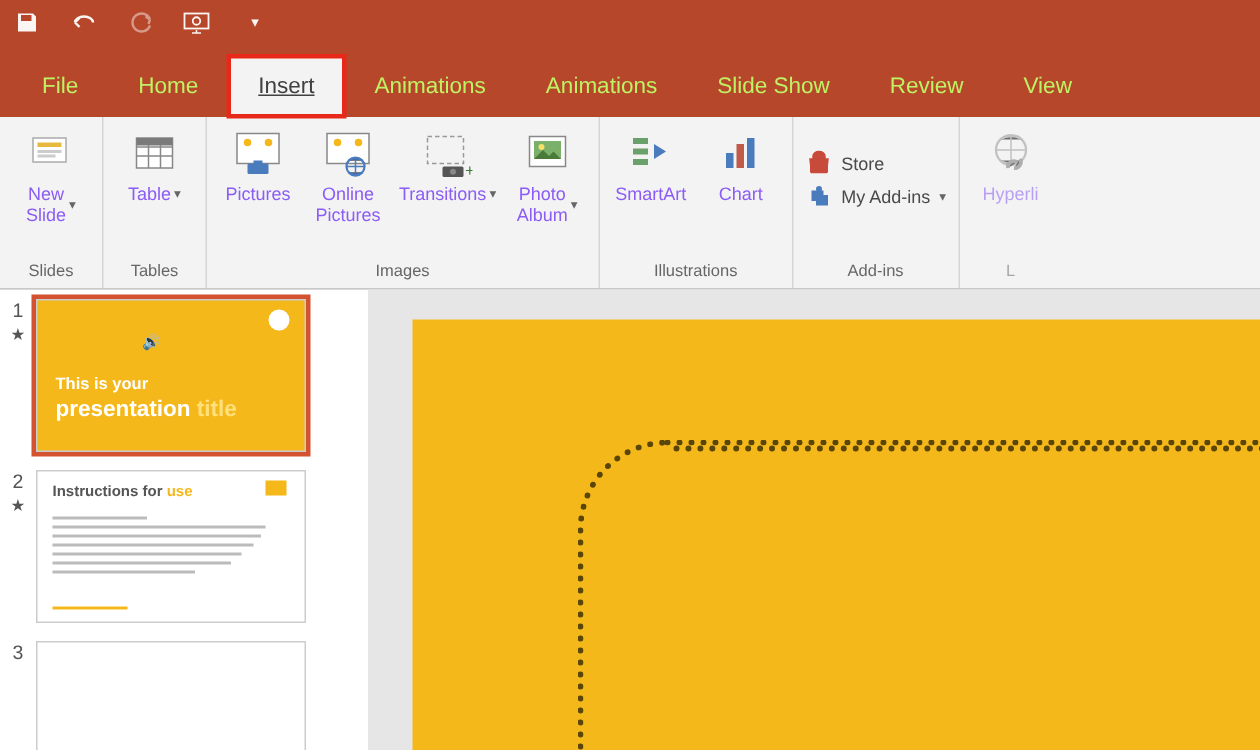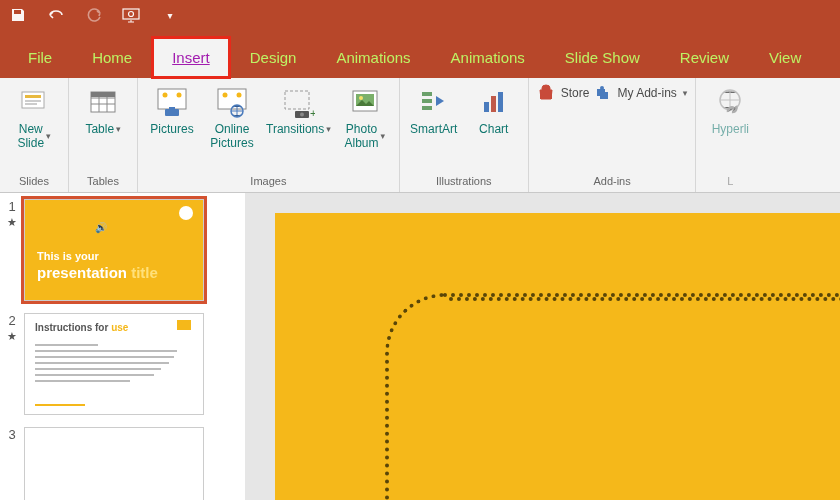--- a/index.html
+++ b/index.html
@@ -6,31 +6,31 @@
 body { width: 840px; height: 500px; overflow: hidden; background: #e6e6e6; }
 
 .titlebar { height: 30px; background: #b7472a; display: flex; align-items: center; padding: 0 8px; color: #fff; }
 .qat { display: flex; gap: 18px; align-items: center; }
 .qat-icon { width: 20px; height: 20px; display: flex; align-items: center; justify-content: center; opacity: .95; cursor: pointer; }
 .qat-icon.dim { opacity: .45; }
 .title-text { margin-left: auto; font-size: 13px; }
 
 .tabbar { height: 48px; background: #b7472a; display: flex; align-items: flex-end; padding: 0 8px; }
 .tab { padding: 12px 20px; color: #bef264; font-size: 15px; cursor: pointer; position: relative; }
-.tab.active { background: #f3f3f3; color: #a21caf; text-decoration: underline; }
+.tab.active { background: #f3f3f3; color: #404040; text-decoration: underline; }
 .tab.highlighted { outline: 3px solid #e8291a; outline-offset: -2px; }
 
 .ribbon { height: 115px; background: #f3f3f3; border-bottom: 1px solid #c8c8c8; display: flex; }
 .group { display: flex; flex-direction: column; align-items: center; justify-content: space-between; padding: 6px 8px 2px; border-right: 1px solid #d6d6d6; }
 .group-items { display: flex; gap: 8px; align-items: flex-start; }
-.group-items.col { flex-direction: row; gap: 4px; align-items: flex-start; }
+.group-items.col { flex-direction: column; gap: 4px; align-items: flex-start; }
 .group-label { font-size: 11px; color: #666; padding: 3px 0; }
 .btn { display: flex; flex-direction: column; align-items: center; justify-content: flex-start; gap: 2px; min-width: 52px; cursor: pointer; }
 .btn .icon-box { width: 36px; height: 36px; display: flex; align-items: center; justify-content: center; }
-.btn-label { font-size: 12px; color: #0f766e; text-align: center; line-height: 14px; display: flex; align-items: center; gap: 2px; }
+.btn-label { font-size: 12px; color: #8b5cf6; text-align: center; line-height: 14px; display: flex; align-items: center; gap: 2px; }
 .drop::after { content: "▾"; font-size: 9px; color: #666; }
 .link-row { display: flex; align-items: center; gap: 6px; cursor: pointer; font-size: 12px; color: #4a4a4a; }
 .link-row .mini-icon { width: 18px; height: 18px; display:flex; align-items:center; justify-content:center; }
 
 .workspace { display: flex; height: calc(500px - 30px - 48px - 115px); }
 .thumb-pane { width: 245px; background: #fff; overflow-y: scroll; padding: 6px 4px; }
 .thumb-row { display: flex; align-items: flex-start; gap: 4px; margin-bottom: 12px; }
 .thumb-num { font-size: 13px; color: #555; width: 16px; display:flex; flex-direction:column; align-items:center; gap:2px; }
 .thumb-star { font-size: 11px; color: #555; }
 .thumb { width: 180px; height: 102px; border: 1px solid #ccc; position: relative; overflow:hidden; }
@@ -86,21 +86,20 @@
         </svg>
     </div>
     <div class="qat-icon" style="font-size:10px;">▾</div>
   </div>
 </div>
 
 <div class="tabbar">
   <div class="tab">File</div>
   <div class="tab">Home</div>
   <div class="tab active highlighted">Insert</div>
-  <div class="tab">Design</div>
   <div class="tab">Animations</div>
   <div class="tab">Animations</div>
   <div class="tab">Slide Show</div>
   <div class="tab">Review</div>
   <div class="tab">View</div>
 </div>
 
 <div class="ribbon">
   <div class="group">
     <div class="group-items">

